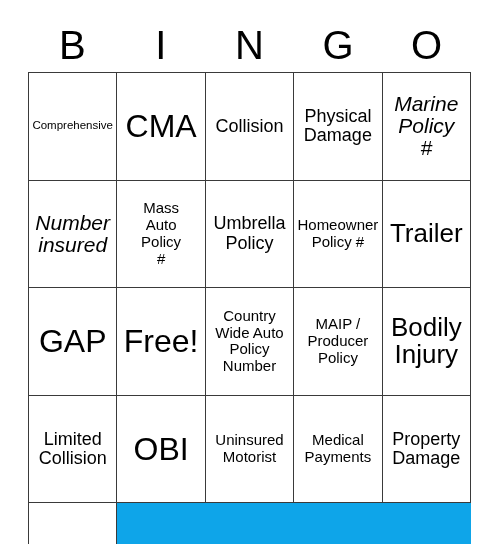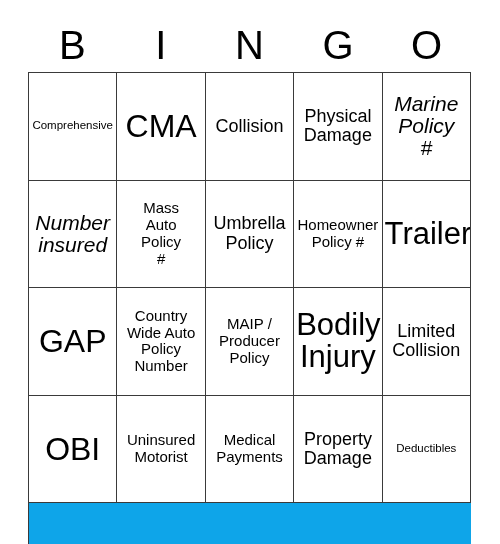--- a/index.html
+++ b/index.html
@@ -78,21 +78,21 @@
     line-height: 1.06;
     white-space: pre-line;
     color: #000000;
   }
 
   
   .fs-xs  { font-size: 11.5px; line-height: 1.2; }
   .fs-s   { font-size: 15px;   line-height: 1.12; }
   .fs-m   { font-size: 18px;   line-height: 1.08; }
   .fs-l   { font-size: 21px;   line-height: 1.06; font-style: italic; }
-  .fs-xl  { font-size: 31px;   line-height: 1.04; }
+  .fs-xl  { font-size: 26px;   line-height: 1.04; }
   .fs-xxl { font-size: 32px;   line-height: 1.02; }
 </style>
 </head>
 <body>
 
 <div class="card">
 
   <div class="header-row">
     <div class="header-cell">B</div>
     <div class="header-cell">I</div>
@@ -141,20 +141,23 @@
 Policy #</span>
       </div>
 
     <div class="cell">
         <span class="cell-text fs-xl">Trailer</span>
       </div>
     <div class="cell">
         <span class="cell-text fs-xxl">GAP</span>
       </div>
     <div class="cell">
+        <span class="cell-text fs-xxl">Free!</span>
+      </div>
+    <div class="cell">
         <span class="cell-text fs-s">Country
 Wide Auto
 Policy
 Number</span>
       </div>
 
     <div class="cell">
         <span class="cell-text fs-s">MAIP /
 Producer
 Policy</span>

